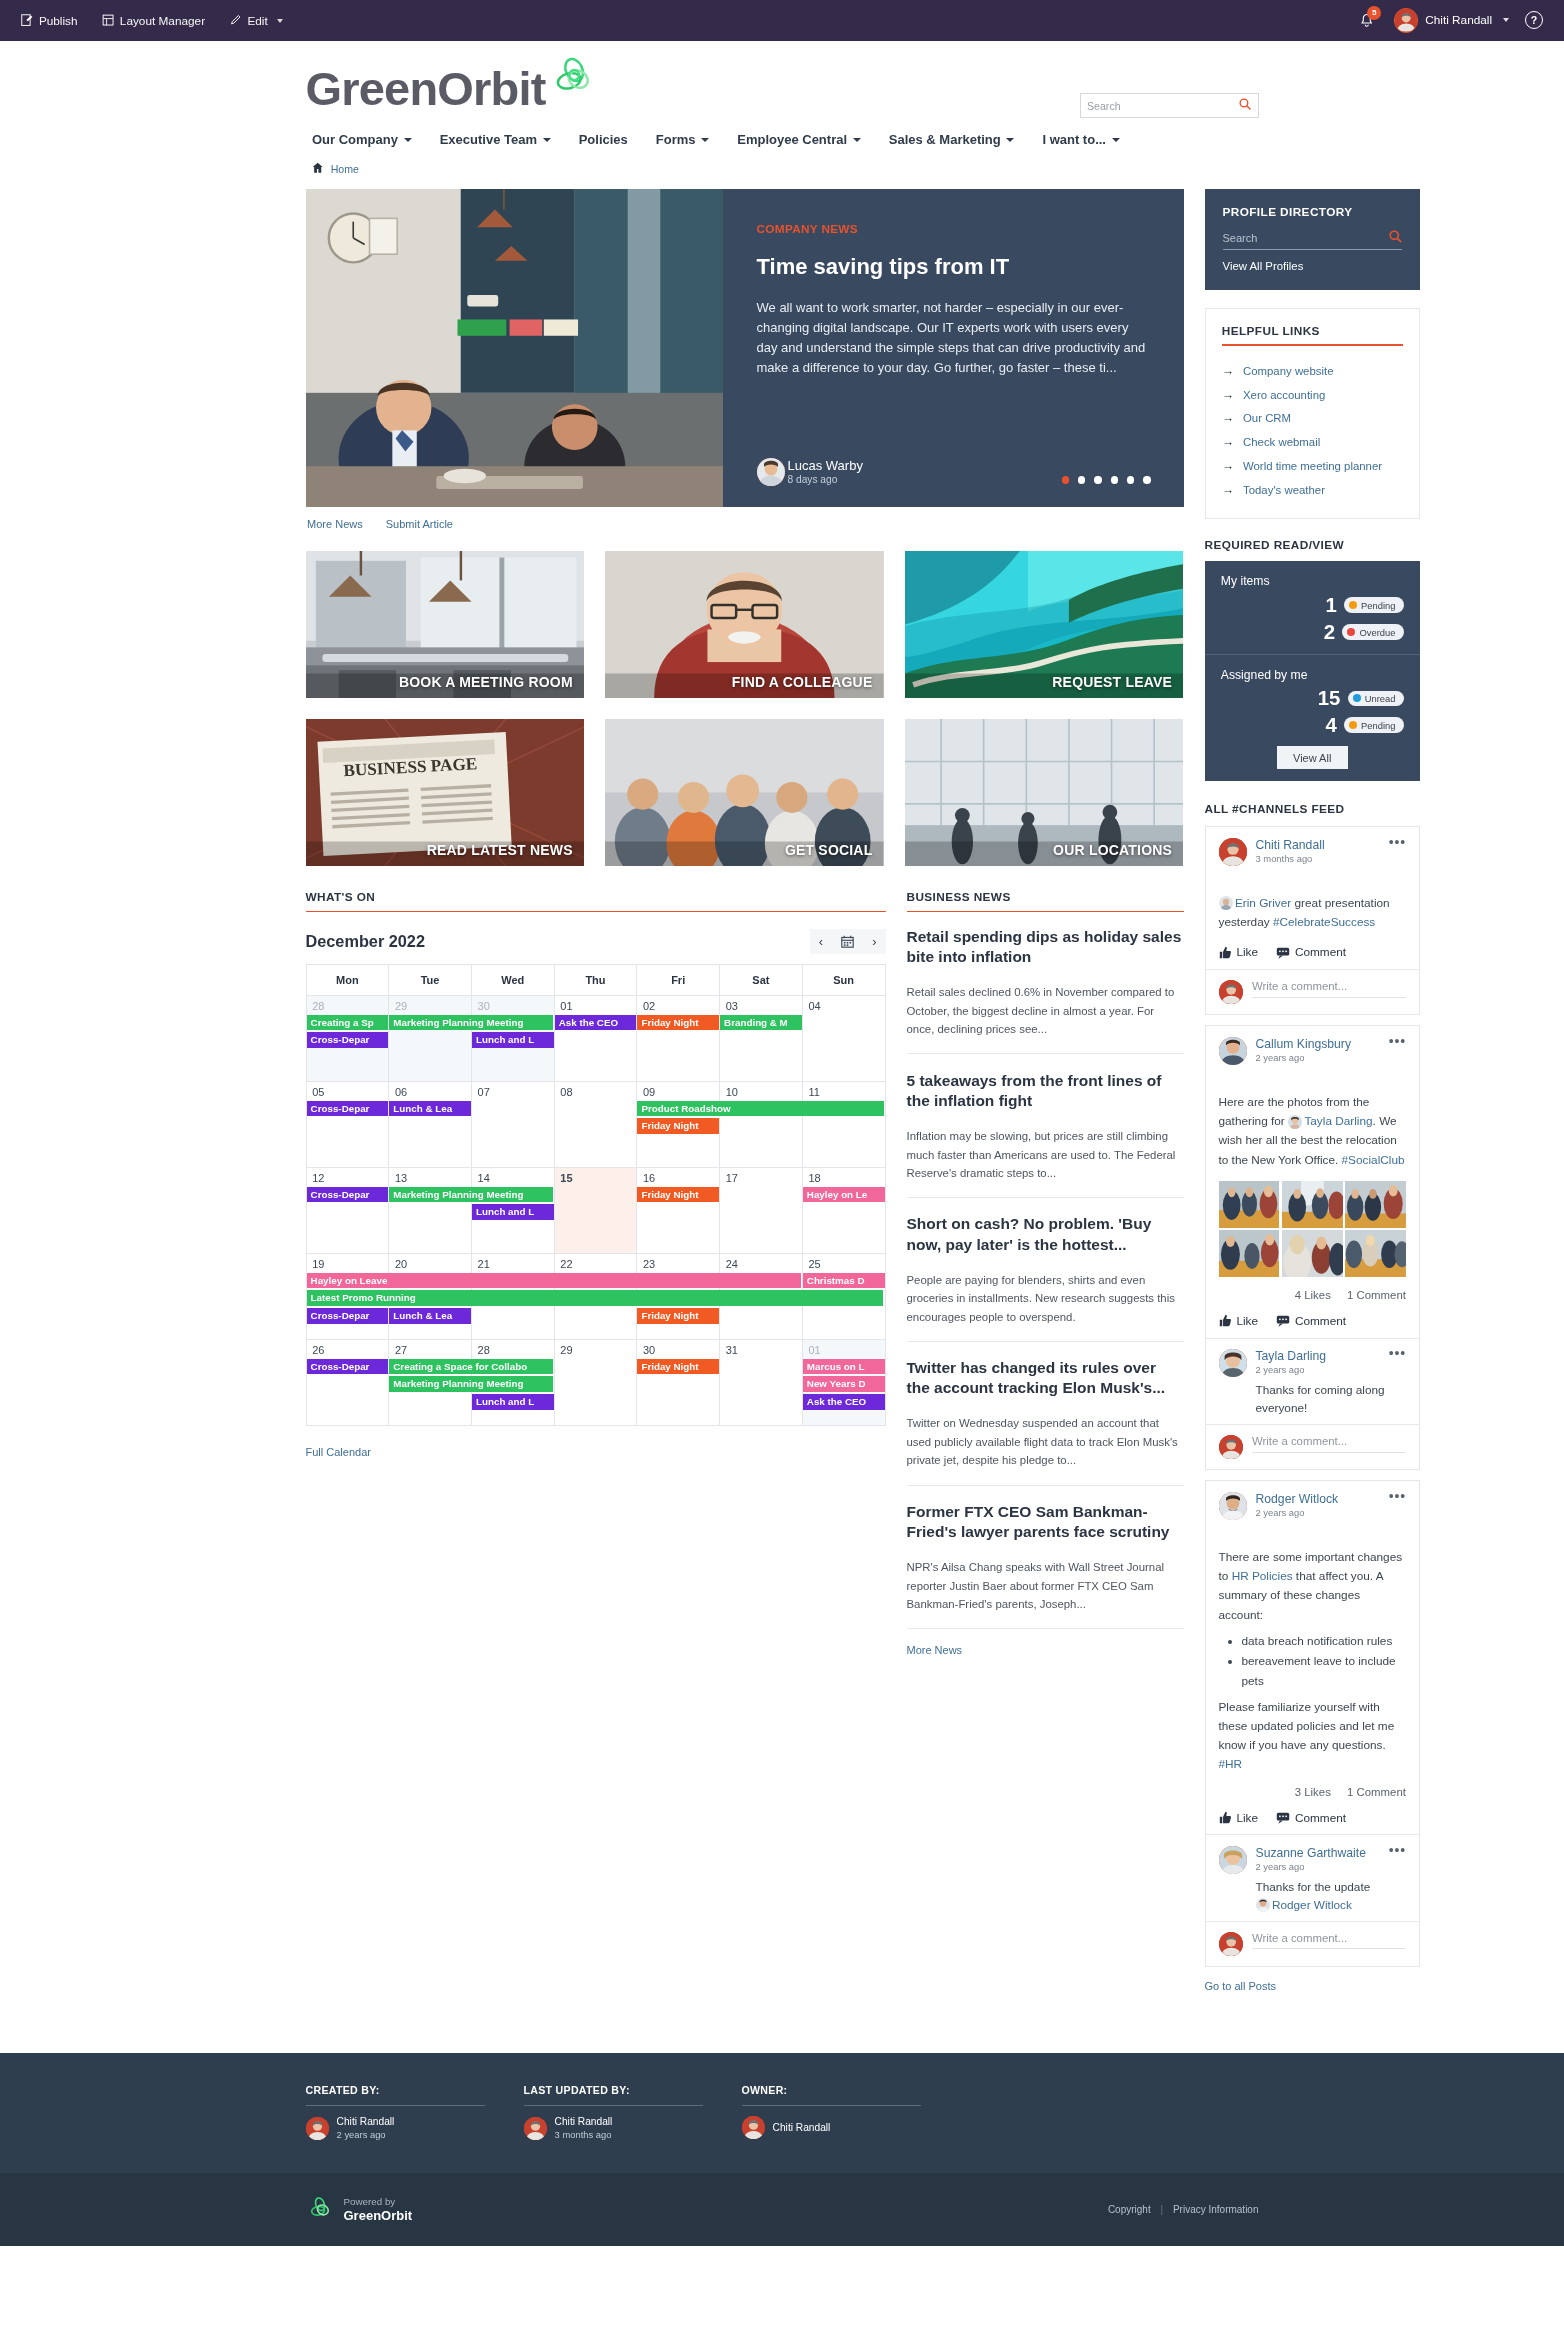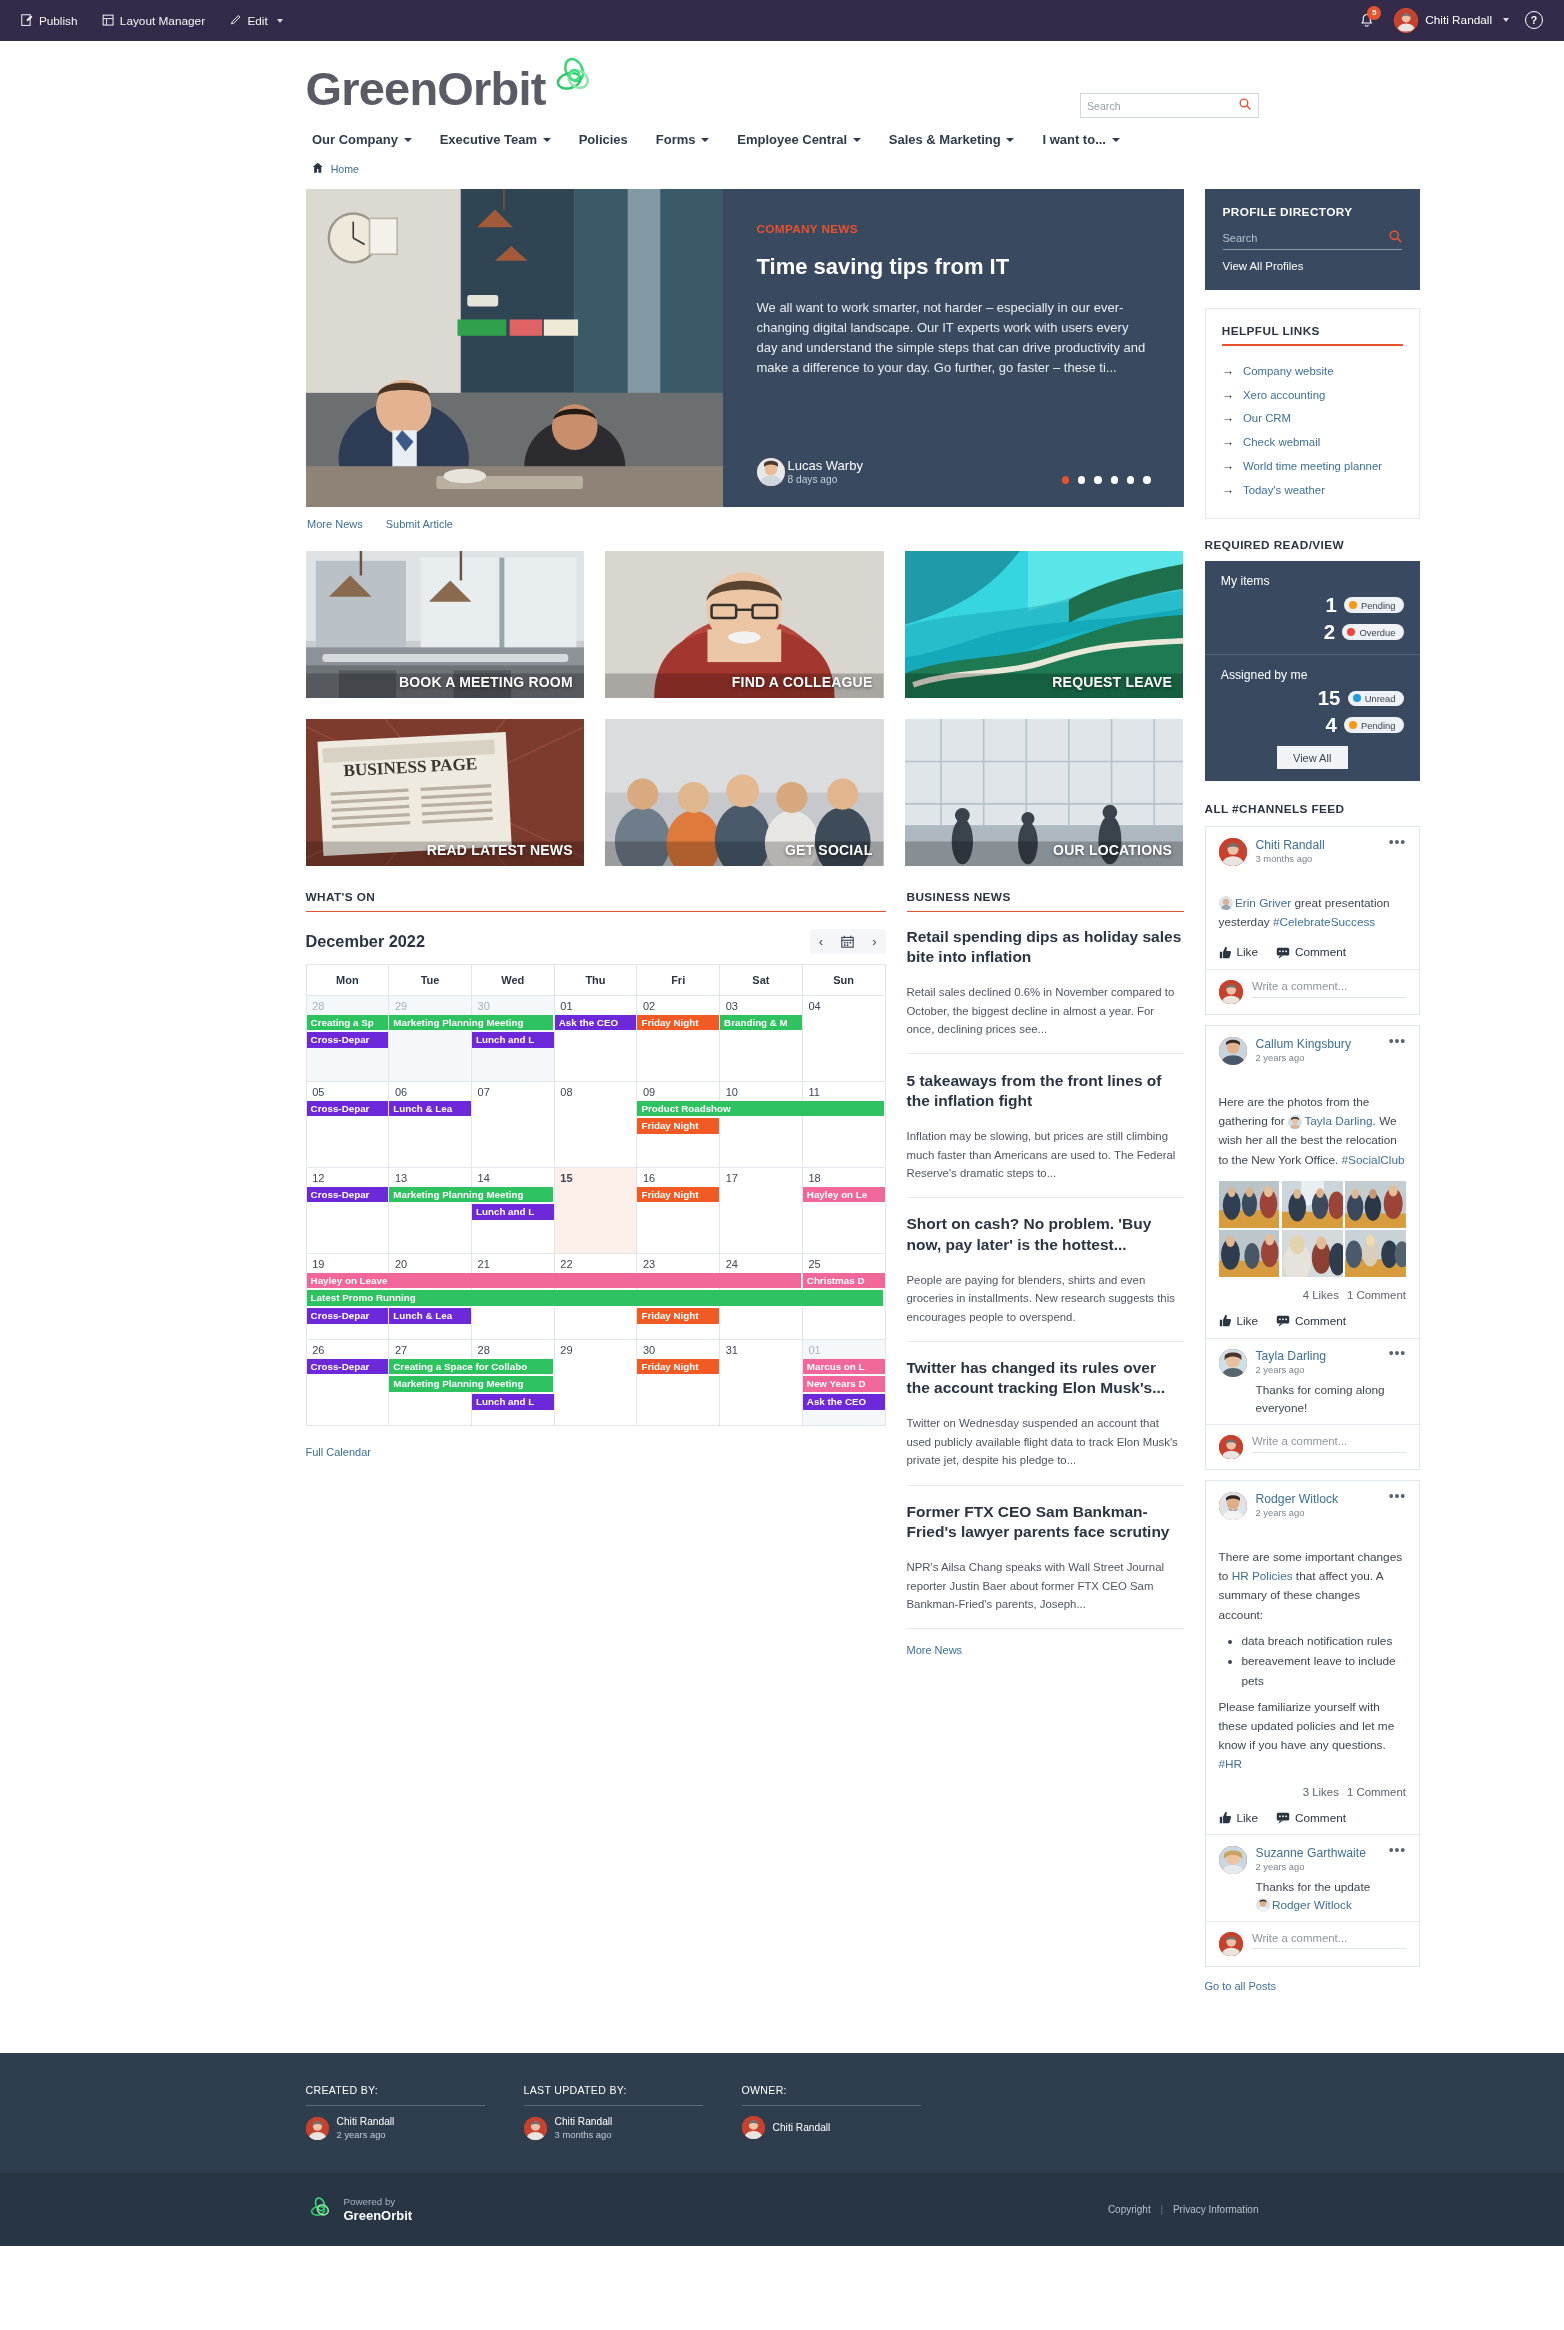--- a/index.html
+++ b/index.html
@@ -157,38 +157,38 @@
   .post-name{ color:#3f6f96; font-size:12.2px; cursor:pointer;}
   .post-time{ color:#7a838d; font-size:9.4px; margin-top:0.8px;}
   .post-menu{ margin-left:auto; color:#5a636d; letter-spacing:0.8px; font-size:14px; cursor:pointer; line-height:.6;}
   .post-body{ margin-top:28px; font-size:11.8px; line-height:1.62; color:#3c4650;}
   .mention{ color:#3f6f96; }
   .tag{ color:#3f6f96; }
   .inline-av{ display:inline-block; vertical-align:-3.3px; margin-right:2.4px; border-radius:50%; overflow:hidden; width:14px;height:14px;}
   .post-actions{ display:flex; gap:18px; margin-top:13px; font-size:11.8px; color:#2b3442;}
   .post-action{ display:flex; align-items:center; gap:4.9px; cursor:pointer;}
   .post-stats{ text-align:right; font-size:11.4px; color:#5a636d; margin-top:11.4px;}
-  .post-stats span{ margin-left:5px;text-align:center; }
+  .post-stats span{ margin-left:13px;text-align:center; }
   .comment-row{ border-top:0.8px solid #e6eaee; padding:9.8px 13px; display:flex; align-items:flex-start; gap:9px;}
   .comment-input{ flex:1; border:0; border-bottom:0.8px solid #dfe4e9; outline:0; font-size:11.4px; color:#6d757e;
     padding-bottom:4.9px; background:transparent; font-family:"Liberation Sans",sans-serif;}
   .comment-input::placeholder{ color:#8d959d; }
   .cmt-block{ border-top:0.8px solid #e6eaee; padding:10.6px 13px 6.5px 13px;}
   .cmt-text{ font-size:11.8px; color:#3c4650; margin-top:4.9px; margin-left:37px; line-height:1.5;}
   .photo-grid{ display:grid; grid-template-columns:repeat(3,1fr); gap:2.4px; margin-top:11.4px;}
   .photo-grid .ph{ height:47px; overflow:hidden; background:#ccc;}
   .post-ul{ margin:6.5px 0 6.5px 23px; font-size:11.8px; color:#3c4650; line-height:1.7;}
   .goto-posts{ margin-top:13px; font-size:11px; }
   .goto-posts a{ color:#3f6f96; }
 
   
   .foot-meta{ background:#2f3e4e; color:#fff; padding:31px 0 33px 0; margin-top:28px;}
   .foot-cols{ display:flex; gap:39px; }
   .foot-col{ width:179px; }
-  .foot-lbl{ font-size:10.6px; font-weight:normal; letter-spacing:0.3px; padding-bottom:9px; border-bottom:0.8px solid #5d6b7a;}
+  .foot-lbl{ font-size:10.6px; font-weight:bold; letter-spacing:0.3px; padding-bottom:9px; border-bottom:0.8px solid #5d6b7a;}
   .foot-person{ display:flex; align-items:center; gap:8.1px; margin-top:10.6px;}
   .foot-pname{ font-size:10.2px; }
   .foot-ptime{ font-size:9.4px; color:#c2cbd5; margin-top:1.6px;}
   .foot-bottom{ background:#283543; color:#b7c1cb; padding:21px 0; }
   .foot-bottom-in{ display:flex; align-items:center; }
   .fb-logo{ display:flex; align-items:center; gap:9px;}
   .fb-powered{ font-size:9.8px; color:#aab4bf; line-height:1.25;}
   .fb-name{ font-size:13px; font-weight:bold; color:#fff; }
   .fb-links{ margin-left:auto; font-size:10px; display:flex; align-items:flex-end; gap:9.8px;}
   .fb-links a{ color:#b7c1cb; }

